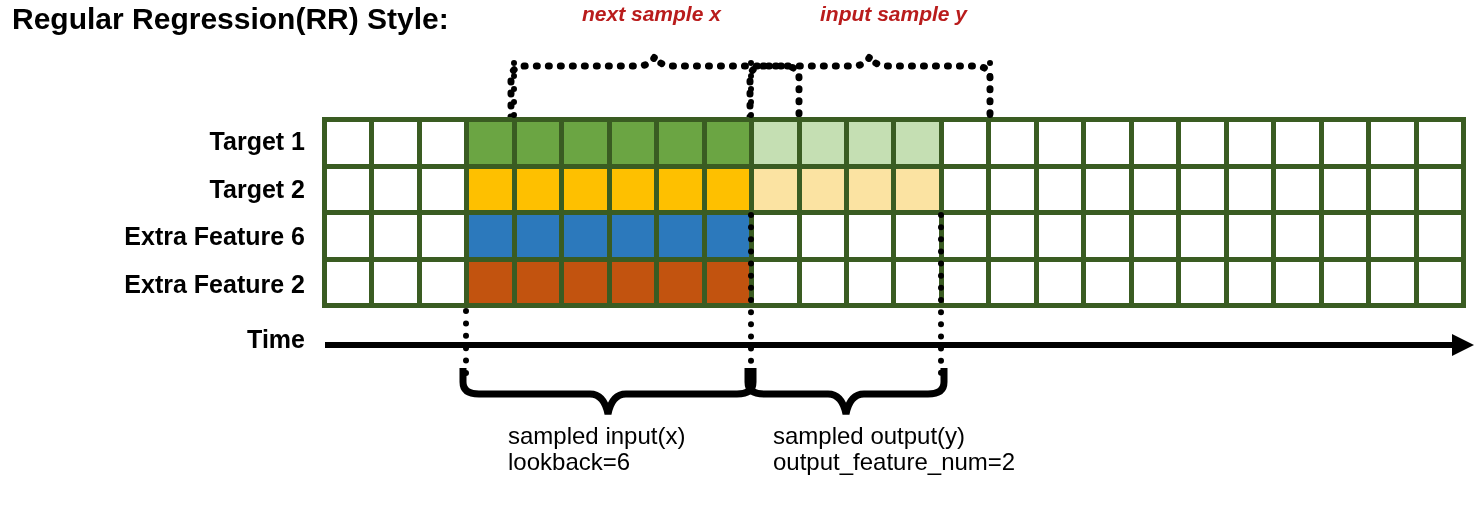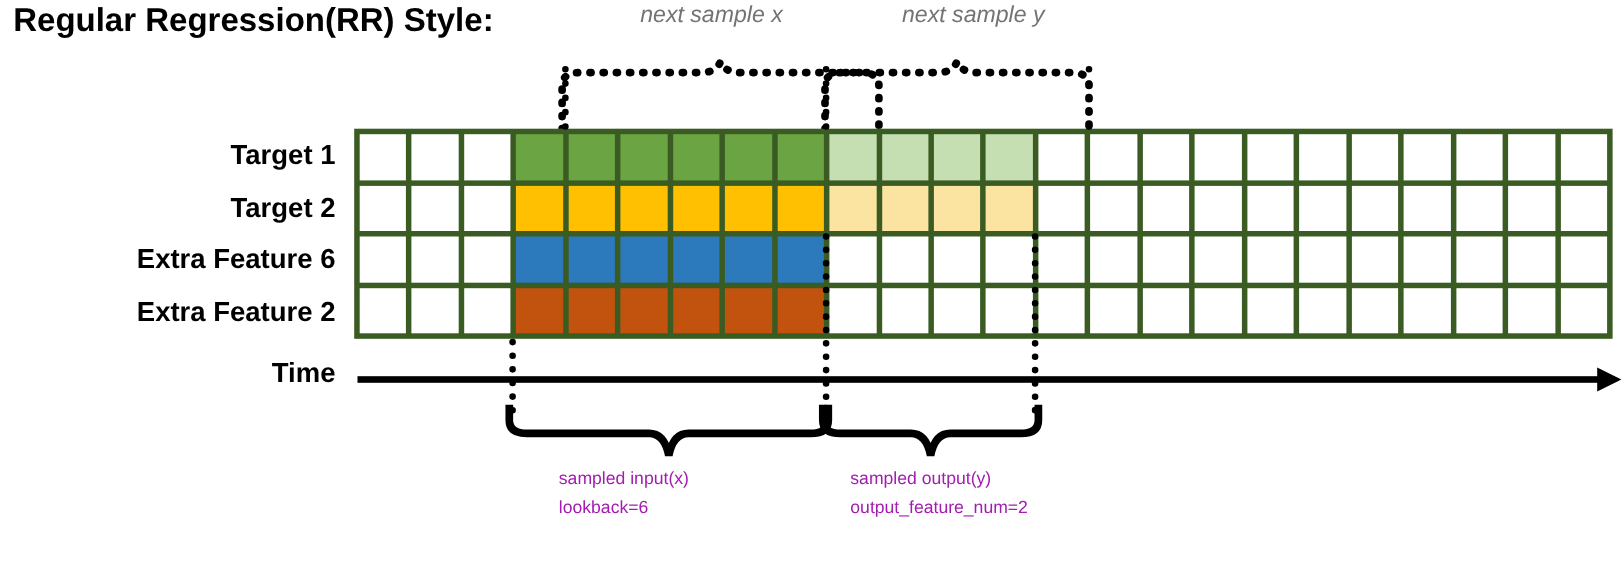--- a/index.html
+++ b/index.html
@@ -68,31 +68,31 @@
     position:absolute;width:0;
     border-left:6px dotted #000;
   }
 
   
   .brace-top{position:absolute;}
   .brace-top svg{display:block;}
 
   .brace-label{
     position:absolute;
-    font-size:21px;font-weight:400;font-style:italic;color:#737373;
+    font-size:21px;font-weight:700;font-style:italic;color:#b91c1c;
     white-space:nowrap;
   }
 
   
   .brace-bot{position:absolute;}
   .brace-bot svg{display:block;}
 
   .cap-block{
     position:absolute;
-    font-size:16px;font-weight:400;color:#a21caf;
+    font-size:24px;font-weight:400;color:#000000;
     line-height:26px;white-space:nowrap;
   }
   .cap-block div{white-space:nowrap;}
 </style>
 </head>
 <body>
 
 <div id="stage">
 
   <div class="title">Regular Regression(RR) Style:</div>
@@ -102,21 +102,21 @@
       <path d="M6,66 L6,26 Q6,14 22,14 L132,14 Q146,14 150,4 Q154,14 168,14 L278,14 Q294,14 294,26 L294,66" fill="none" stroke="#000" stroke-width="7" stroke-linecap="round" stroke-dasharray="1 11"></path>
     </svg>
   </div>
   <div class="brace-label" style="left:582px;top:2px;">next sample x</div>
 
   <div class="brace-top" style="left:744px;top:52px;">
     <svg width="252" height="68" viewBox="0 0 252 68">
       <path d="M6,66 L6,26 Q6,14 22,14 L108,14 Q122,14 126,4 Q130,14 144,14 L230,14 Q246,14 246,26 L246,66" fill="none" stroke="#000" stroke-width="7" stroke-linecap="round" stroke-dasharray="1 11"></path>
     </svg>
   </div>
-  <div class="brace-label" style="left:820px;top:2px;">next sample y</div>
+  <div class="brace-label" style="left:820px;top:2px;">input sample y</div>
 
   <div class="labels-col">
     <div class="row-label" style="top:0px;">Target 1</div>
     <div class="row-label" style="top:47.5px;">Target 2</div>
     <div class="row-label" style="top:95px;">Extra Feature 6</div>
     <div class="row-label" style="top:142.5px;">Extra Feature 2</div>
   </div>
 
   <div class="grid" id="grid">
       <div class="cell" style="background: rgb(255, 255, 255);"></div>

